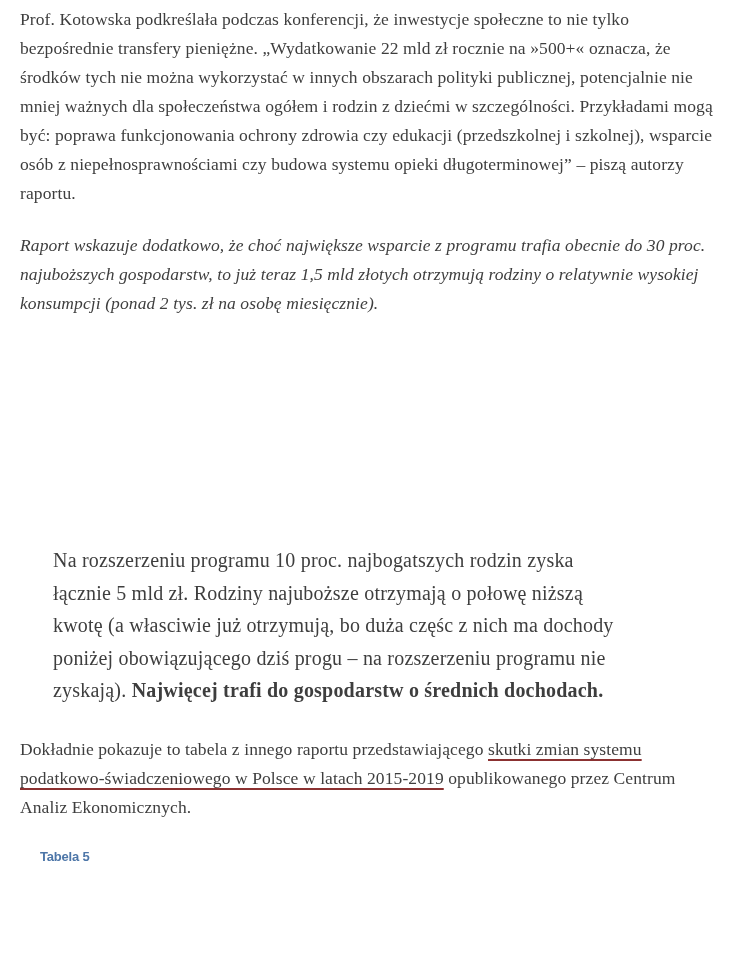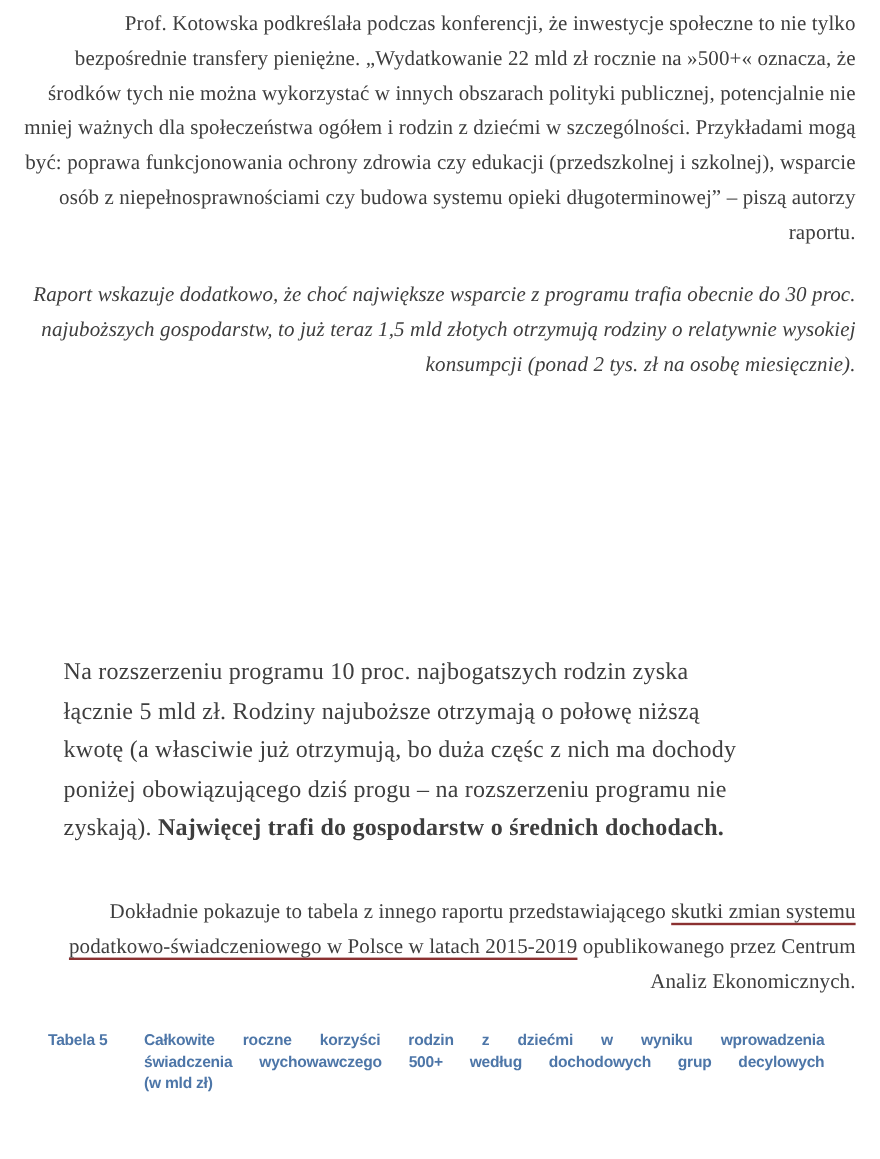--- a/index.html
+++ b/index.html
@@ -12,33 +12,33 @@
     overflow: hidden;
   }
   .page {
     padding: 5px 20px 0 20px;
   }
   .body-text {
     margin: 0;
     font-size: 17.5px;
     line-height: 29px;
     letter-spacing: 0.1px;
-    text-align: right;
+    text-align: left;
   }
   .p2 { margin-top: 23px; font-style: italic; }
   .pull-quote {
     margin-top: 226px;
     padding-left: 33px;
     max-width: 578px;
     font-size: 20px;
     line-height: 32.5px;
     letter-spacing: 0.2px;
   }
   .pull-quote strong { font-weight: bold; }
-  .p3 { margin-top: 38px; }
+  .p3 { margin-top: 28px; }
   .report-link {
     color: inherit;
     cursor: pointer;
     text-decoration: underline;
     text-decoration-color: var(--link-underline, #8b3131);
     text-decoration-thickness: 1.5px;
     text-underline-offset: 4px;
   }
   .caption {
     margin-top: 26px;
@@ -69,20 +69,15 @@
   <p class="body-text p1">Prof. Kotowska podkreślała podczas konferencji, że inwestycje społeczne to nie tylko bezpośrednie transfery pieniężne. „Wydatkowanie 22 mld zł rocznie na »500+« oznacza, że środków tych nie można wykorzystać w innych obszarach polityki publicznej, potencjalnie nie mniej ważnych dla społeczeństwa ogółem i rodzin z dziećmi w szczególności. Przykładami mogą być: poprawa funkcjonowania ochrony zdrowia czy edukacji (przedszkolnej i szkolnej), wsparcie osób z niepełnosprawnościami czy budowa systemu opieki długoterminowej” – piszą autorzy raportu.</p>
 
   <p class="body-text p2">Raport wskazuje dodatkowo, że choć największe wsparcie z programu trafia obecnie do 30 proc. najuboższych gospodarstw, to już teraz 1,5 mld złotych otrzymują rodziny o relatywnie wysokiej konsumpcji (ponad 2 tys. zł na osobę miesięcznie).</p>
 
   <div class="pull-quote"><span>Na rozszerzeniu programu 10 proc. najbogatszych rodzin zyska łącznie 5 mld zł. Rodziny najuboższe otrzymają o połowę niższą kwotę (a własciwie już otrzymują, bo duża częśc z nich ma dochody poniżej obowiązującego dziś progu – na rozszerzeniu programu nie zyskają). </span><strong>Najwięcej trafi do gospodarstw o średnich dochodach.</strong></div>
 
   <p class="body-text p3"><span>Dokładnie pokazuje to tabela z innego raportu przedstawiającego </span><a class="report-link">skutki zmian systemu podatkowo-świadczeniowego w Polsce w latach 2015-2019</a><span> opublikowanego przez Centrum Analiz Ekonomicznych.</span></p>
 
   <div class="caption">
     <div class="caption-label">Tabela 5</div>
-    <div class="caption-text">
-      <div class="cap-line">Całkowite roczne korzyści rodzin z dziećmi w wyniku wprowadzenia</div>
-      <div class="cap-line">świadczenia wychowawczego 500+ według dochodowych grup decylowych</div>
-      <div class="cap-line last">(w mld zł)</div>
-    </div>
   </div>
 
 </div>
 
 </body></html>

